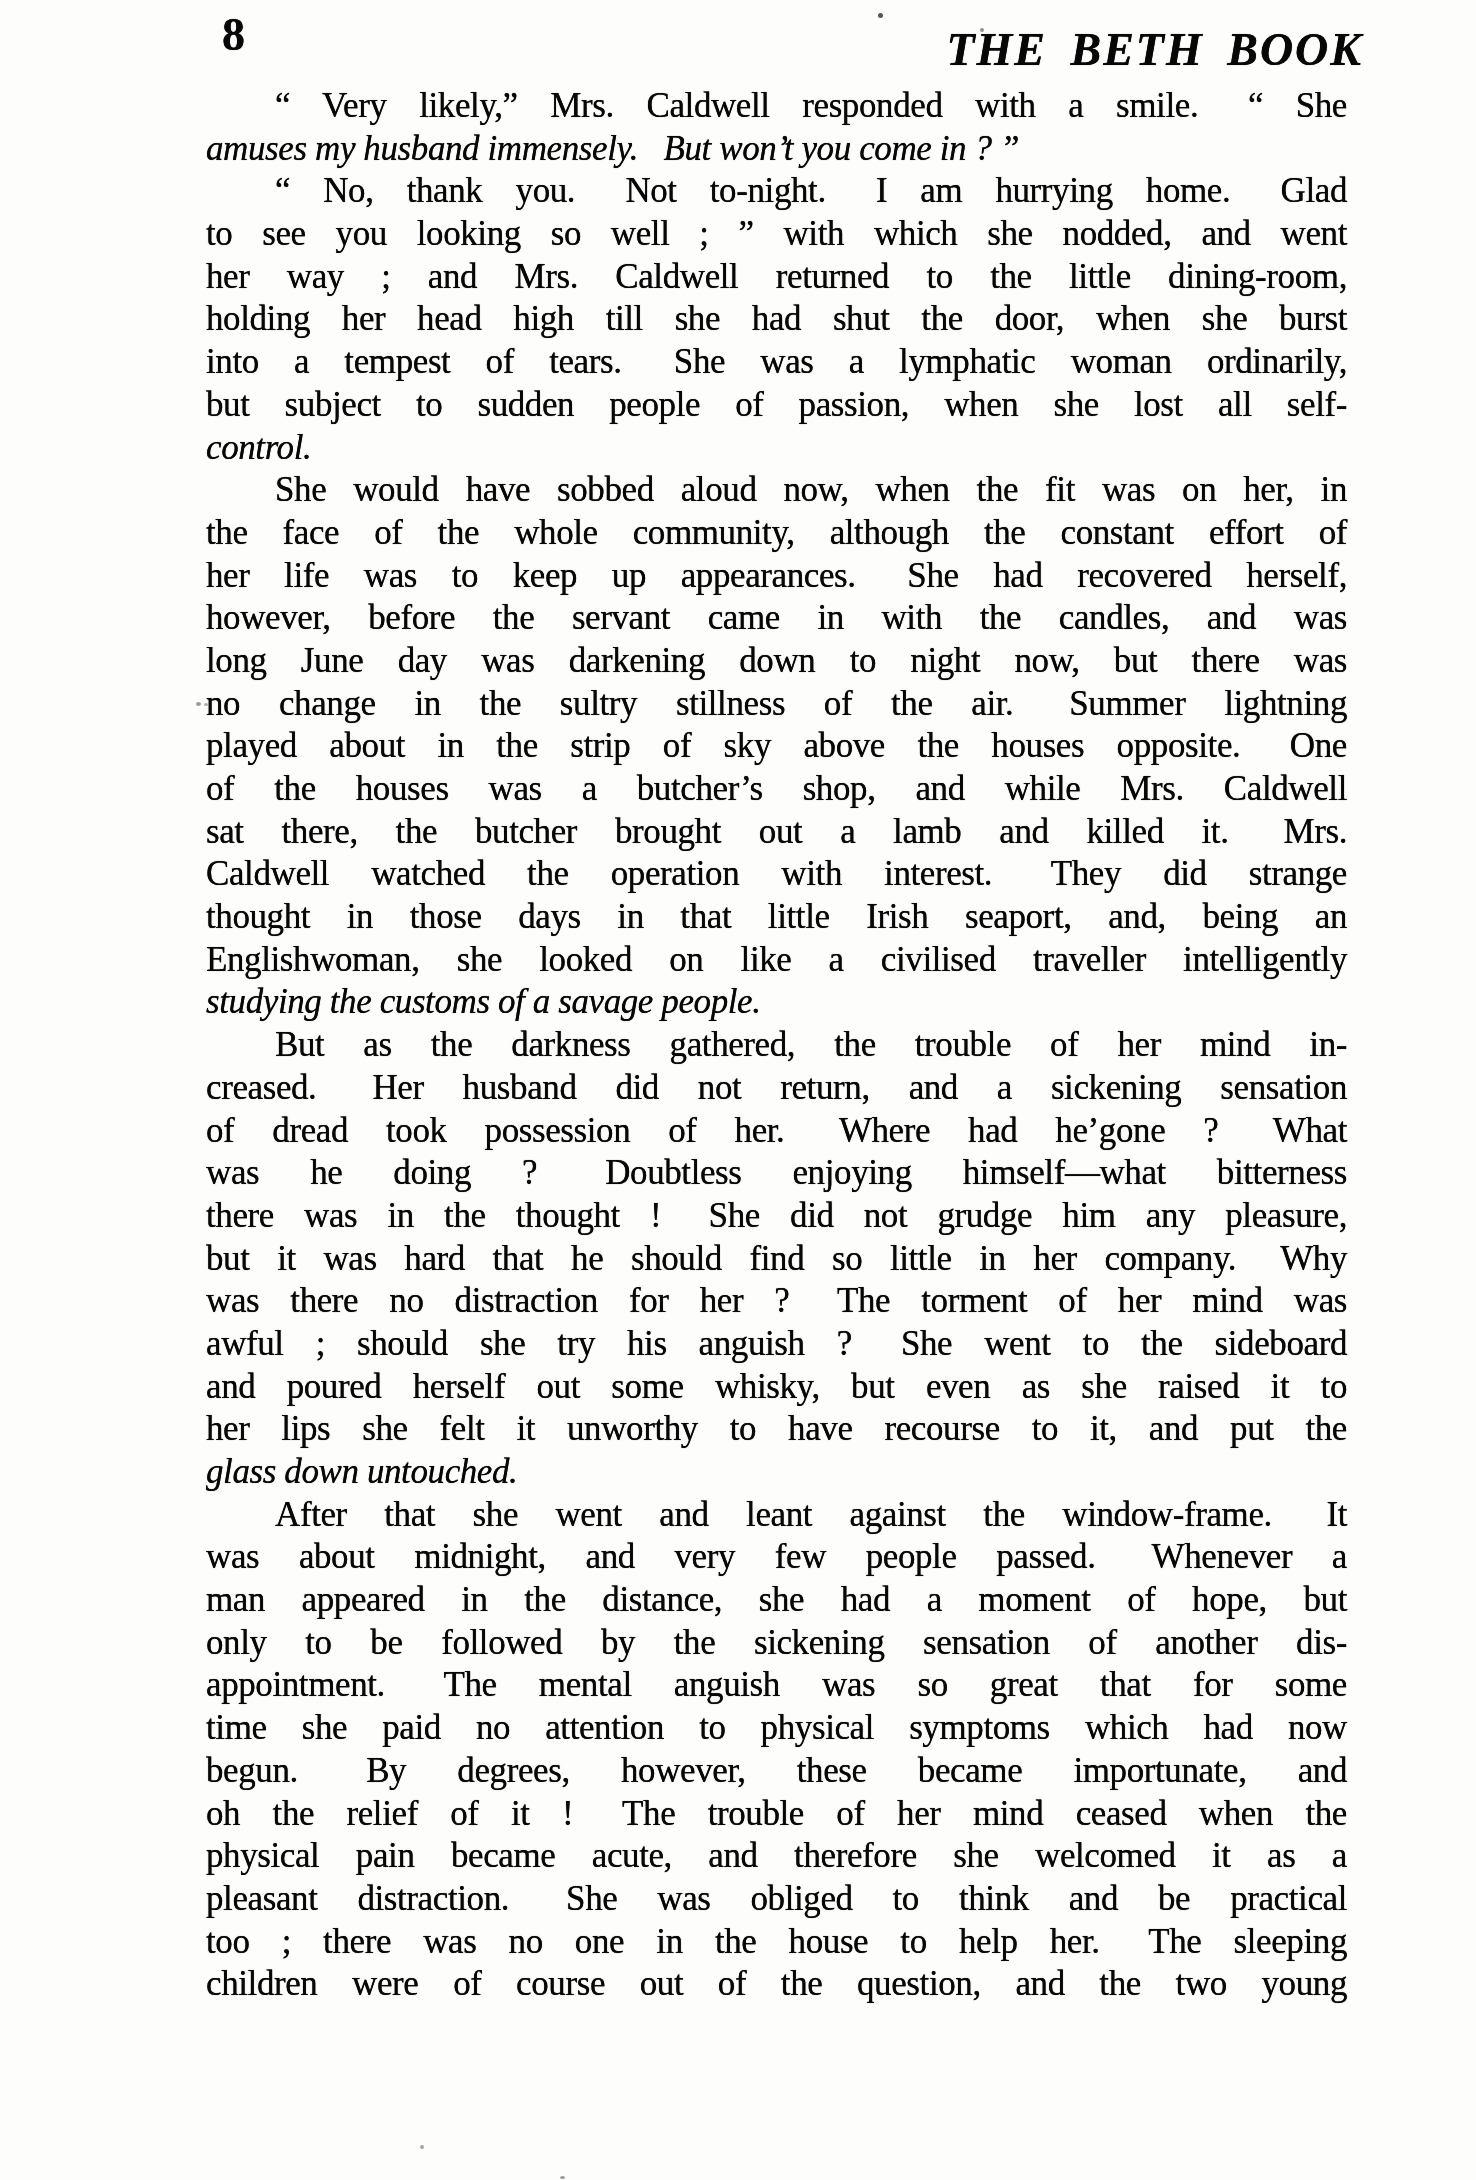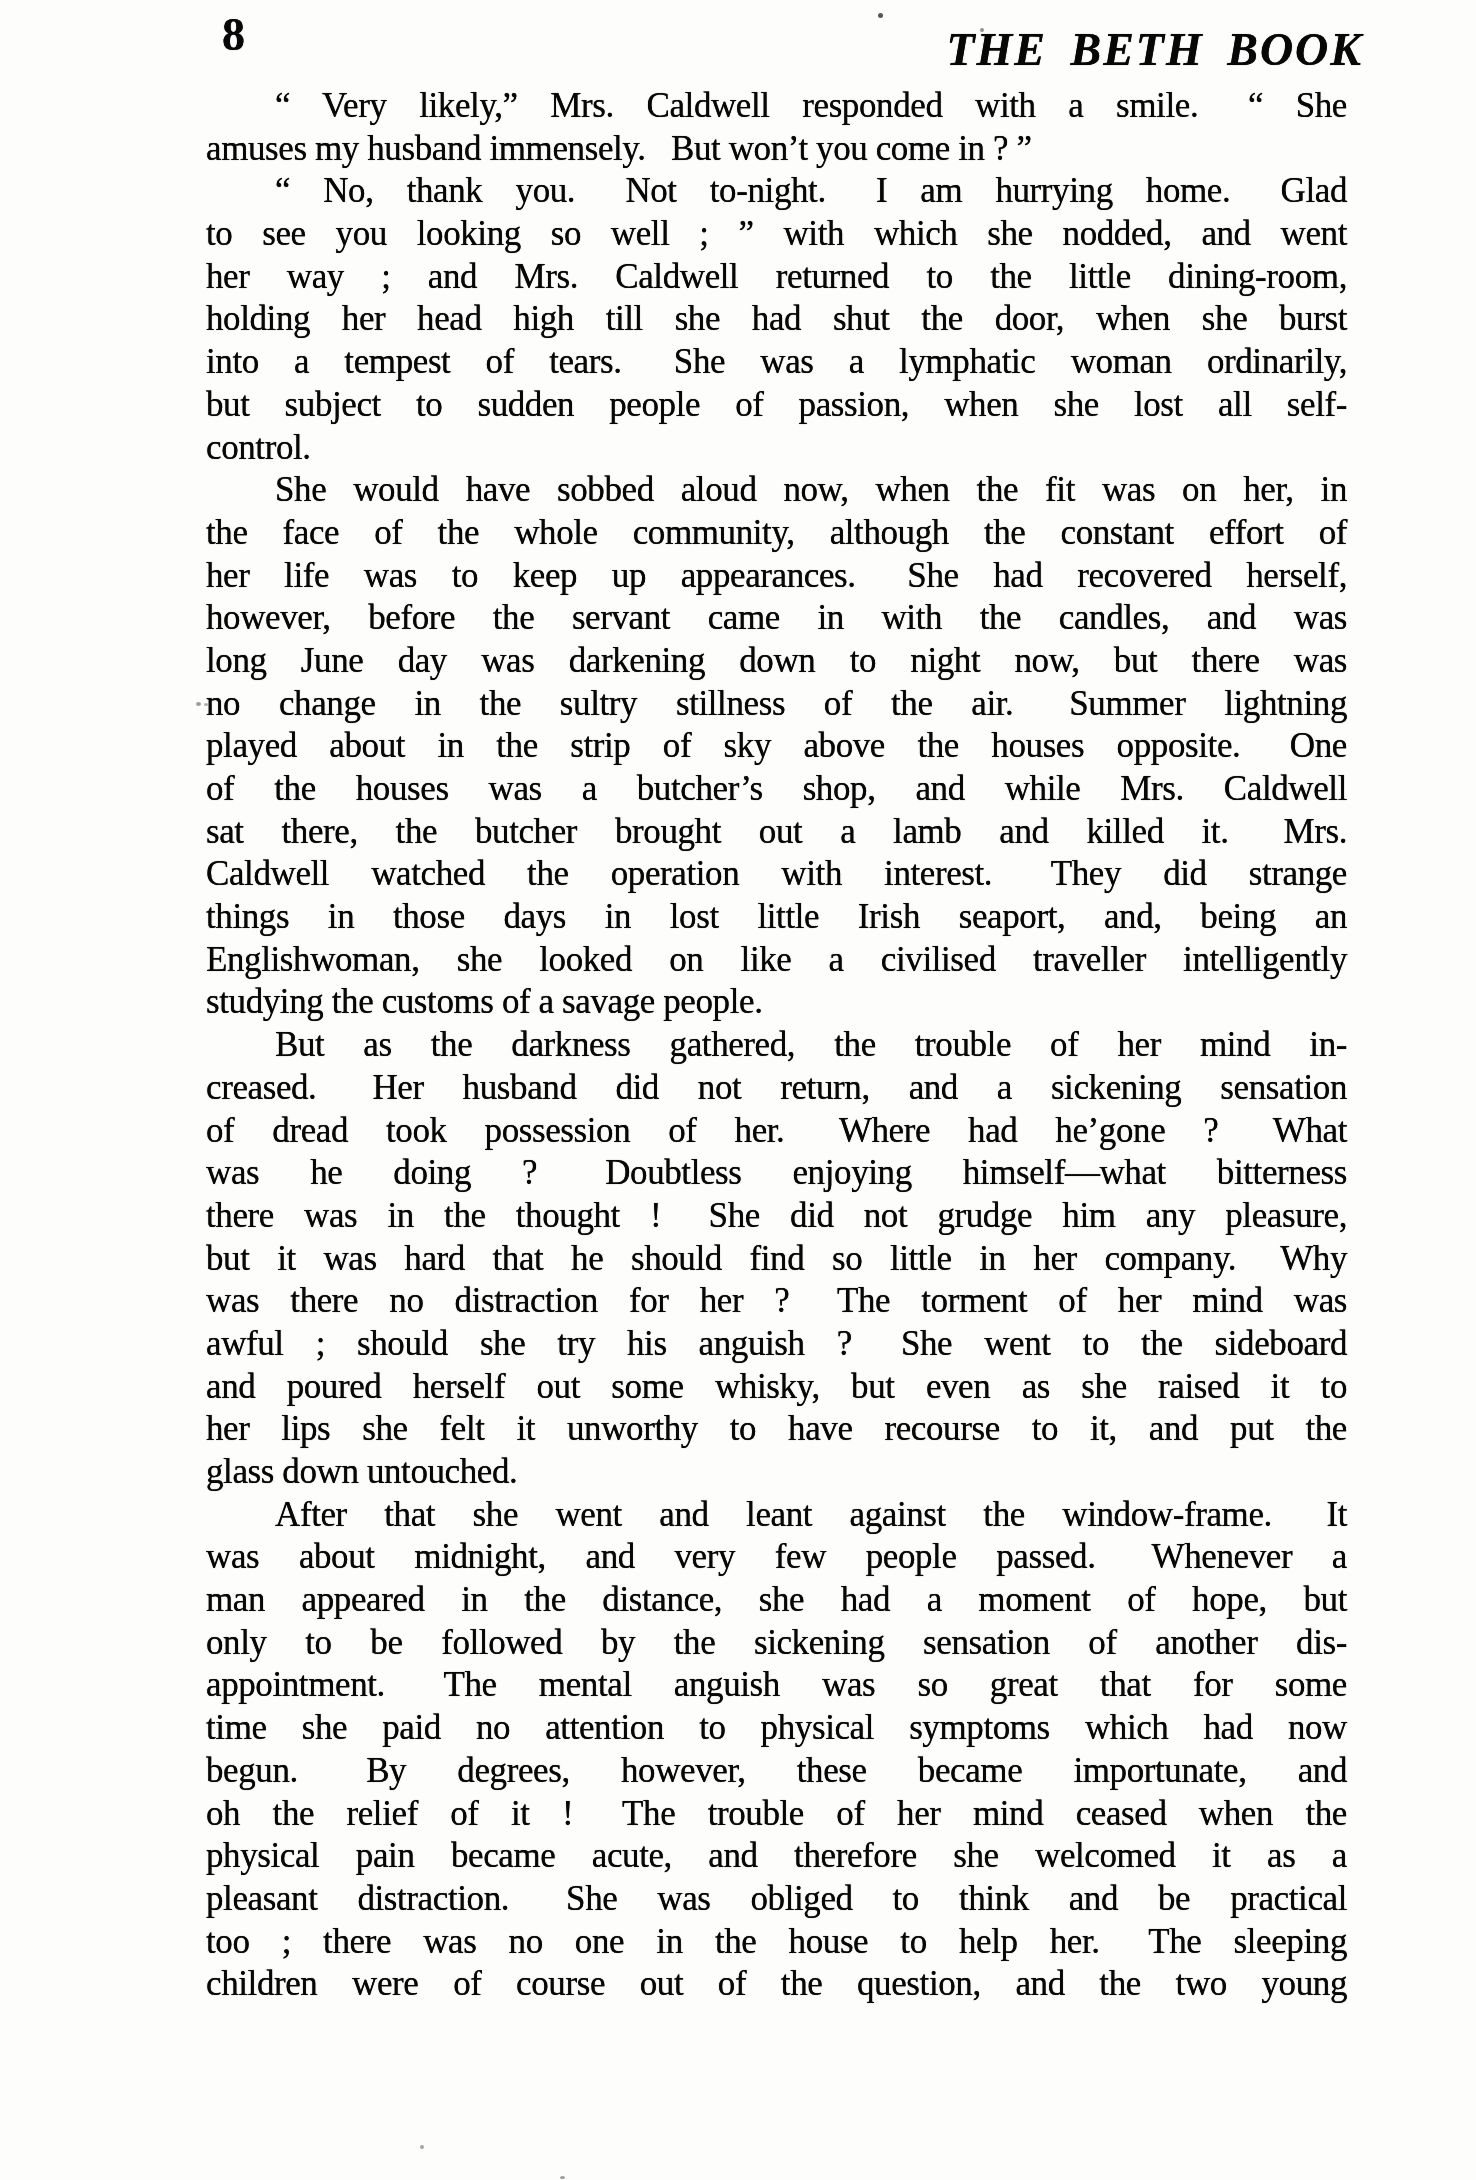--- a/index.html
+++ b/index.html
@@ -52,20 +52,21 @@
   }
   #body-text .line {
     text-align: justify;
     text-align-last: justify;
     height: 42.7px;
     overflow: visible;
   }
   #body-text .line.noj {
     text-align: left;
     text-align-last: left;
+    font-style: italic;
   }
   #body-text .line.indent {
     text-indent: 69px;
   }
   
   .speck {
     position: absolute;
     border-radius: 50%;
     background: #3a3a3a;
   }
@@ -89,21 +90,21 @@
       <div class="line indent">She would have sobbed aloud now, when the fit was on her, in</div>
       <div class="line">the face of the whole community, although the constant effort of</div>
       <div class="line">her life was to keep up appearances.  She had recovered herself,</div>
       <div class="line">however, before the servant came in with the candles, and was</div>
       <div class="line">long June day was darkening down to night now, but there was</div>
       <div class="line">no change in the sultry stillness of the air.  Summer lightning</div>
       <div class="line">played about in the strip of sky above the houses opposite.  One</div>
       <div class="line">of the houses was a butcher’s shop, and while Mrs. Caldwell</div>
       <div class="line">sat there, the butcher brought out a lamb and killed it.  Mrs.</div>
       <div class="line">Caldwell watched the operation with interest.  They did strange</div>
-      <div class="line">things in those days in lost little Irish seaport, and, being an</div>
+      <div class="line">thought in those days in that little Irish seaport, and, being an</div>
       <div class="line">Englishwoman, she looked on like a civilised traveller intelligently</div>
       <div class="line noj">studying the customs of a savage people.</div>
       <div class="line indent">But as the darkness gathered, the trouble of her mind in-</div>
       <div class="line">creased.  Her husband did not return, and a sickening sensation</div>
       <div class="line">of dread took possession of her.  Where had he’gone ?  What</div>
       <div class="line">was he doing ?  Doubtless enjoying himself—what bitterness</div>
       <div class="line">there was in the thought !  She did not grudge him any pleasure,</div>
       <div class="line">but it was hard that he should find so little in her company.  Why</div>
       <div class="line">was there no distraction for her ?  The torment of her mind was</div>
       <div class="line">awful ; should she try his anguish ?  She went to the sideboard</div>

